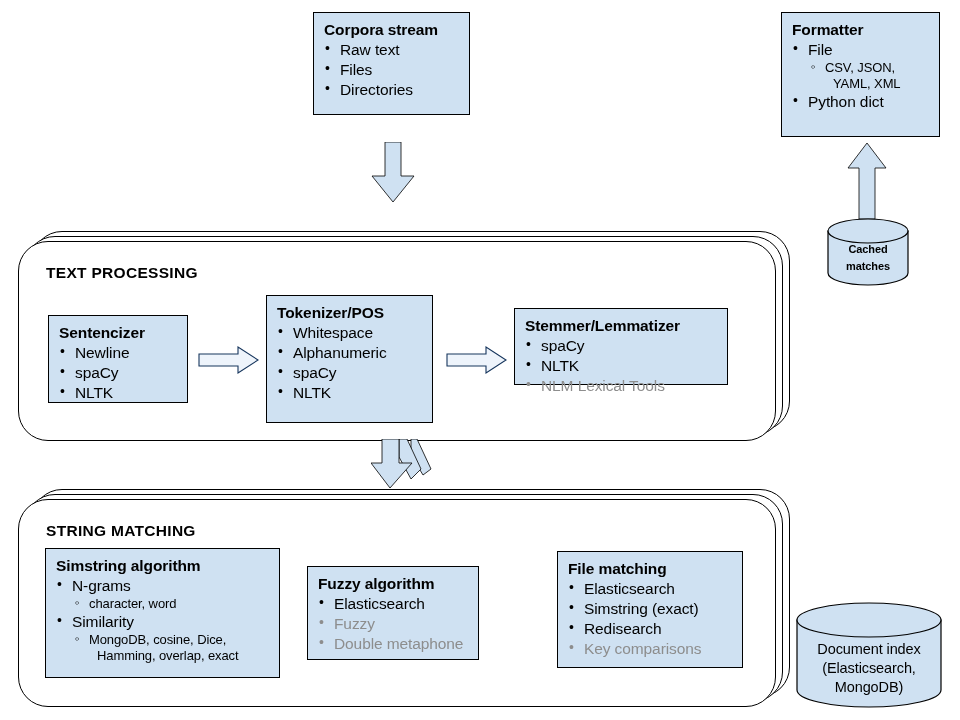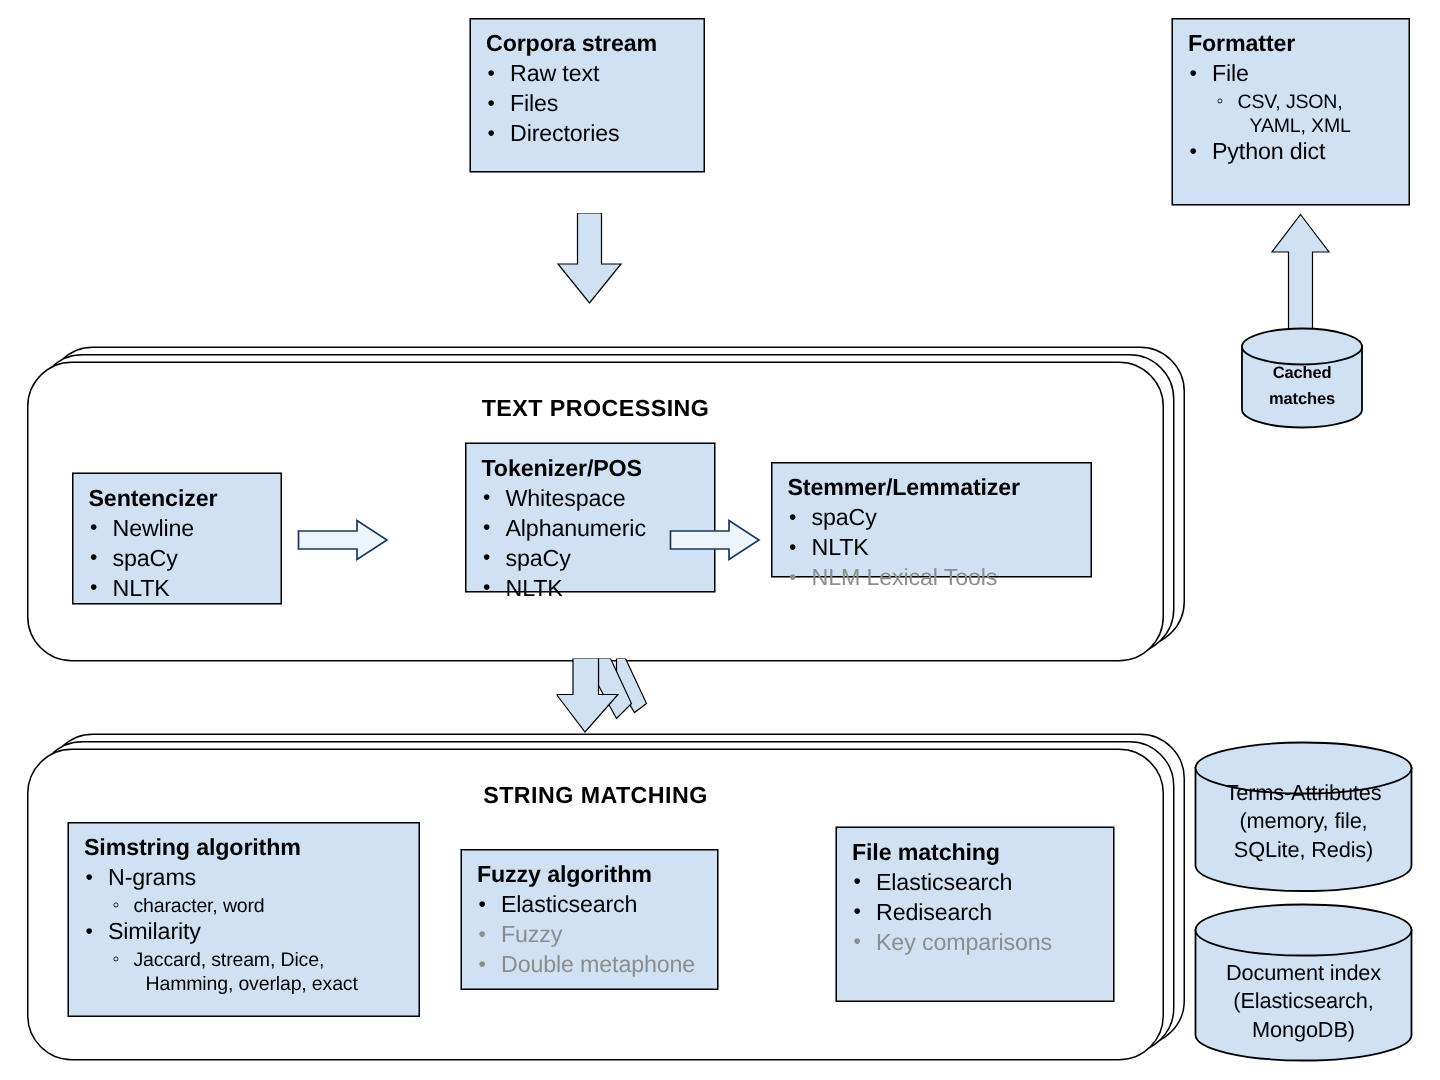--- a/index.html
+++ b/index.html
@@ -85,22 +85,22 @@
   }
   .stack .sheet.s3 { left: 14px; top: 0px;  }
   .stack .sheet.s2 { left: 7px;  top: 5px;  }
   .stack .sheet.s1 { left: 0px;  top: 10px; }
   .stack .section-title {
     position: absolute;
     font-weight: bold;
     font-size: 15.5px;
     letter-spacing: 0.3px;
     color: #000000;
-    text-align: center;
     width: 100%;
+    margin-left: 28px;
   }
 
   
   .hollow-arrow {
     position: absolute;
   }
 
   
   .fat-arrow { position: absolute; }
 
@@ -186,21 +186,21 @@
         </ul>
       </div>
     </div>
 
     <div class="hollow-arrow" style="left:180px; top:115px; width:62px; height:28px;">
       <svg width="62" height="28" viewBox="0 0 62 28">
         <polygon points="1,8 40,8 40,1 60,14 40,27 40,20 1,20" fill="#eef4fb" stroke="#17365d" stroke-width="1.1" stroke-linejoin="miter"></polygon>
       </svg>
     </div>
 
-    <div class="bluebox" style="left:248px; top:64px; width:167px; height:100px;margin-left:44px;">
+    <div class="bluebox" style="left:248px; top:64px; width:167px; height:128px;">
       <div class="inner-pad">
         <div class="bx-title">Tokenizer/POS</div>
         <ul>
           <li>Whitespace</li>
           <li>Alphanumeric</li>
           <li>spaCy</li>
           <li>NLTK</li>
         </ul>
       </div>
     </div>
@@ -238,21 +238,21 @@
 
     <div class="section-title" style="left:0px; top:33px; width:758px;">STRING MATCHING</div>
 
     <div class="bluebox" style="left:27px; top:59px; width:235px; height:130px;">
       <div class="inner-pad">
         <div class="bx-title">Simstring algorithm</div>
         <ul>
           <li>N-grams</li>
           <li class="sub">character, word</li>
           <li>Similarity</li>
-          <li class="sub">Jaccard, stream, Dice,</li>
+          <li class="sub">MongoDB, cosine, Dice,</li>
           <li class="sub cont">Hamming, overlap, exact</li>
         </ul>
       </div>
     </div>
 
     <div class="bluebox" style="left:289px; top:77px; width:172px; height:94px;">
       <div class="inner-pad">
         <div class="bx-title">Fuzzy algorithm</div>
         <ul>
           <li>Elasticsearch</li>
@@ -260,36 +260,28 @@
           <li class="dim">Double metaphone</li>
         </ul>
       </div>
     </div>
 
     <div class="bluebox" style="left:539px; top:62px; width:186px; height:117px;">
       <div class="inner-pad">
         <div class="bx-title">File matching</div>
         <ul>
           <li>Elasticsearch</li>
+          <li>Simstring (exact)</li>
           <li>Redisearch</li>
           <li class="dim">Key comparisons</li>
         </ul>
       </div>
     </div>
   </div>
 
-  <div class="cyl" style="left:795px; top:494px; width:148px; height:102px;">
-    <svg width="148" height="102" viewBox="0 0 148 102">
-      <path d="M2,18 L2,83 A72,17 0 0 0 146,83 L146,18 Z" fill="#cfe1f2" stroke="#000000" stroke-width="1.2"></path>
-      <ellipse cx="74" cy="18" rx="72" ry="17" fill="#cfe1f2" stroke="#000000" stroke-width="1.2"></ellipse>
-    </svg>
-    <div class="cyl-label" style="top:26px;">Terms-Attributes</div>
-    <div class="cyl-label" style="top:45px;">(memory, file,</div>
-    <div class="cyl-label" style="top:64px;">SQLite, Redis)</div>
-  </div>
 
   <div class="cyl" style="left:795px; top:602px; width:148px; height:107px;">
     <svg width="148" height="107" viewBox="0 0 148 107">
       <path d="M2,18 L2,88 A72,17 0 0 0 146,88 L146,18 Z" fill="#cfe1f2" stroke="#000000" stroke-width="1.2"></path>
       <ellipse cx="74" cy="18" rx="72" ry="17" fill="#cfe1f2" stroke="#000000" stroke-width="1.2"></ellipse>
     </svg>
     <div class="cyl-label" style="top:38px;">Document index</div>
     <div class="cyl-label" style="top:57px;">(Elasticsearch,</div>
     <div class="cyl-label" style="top:76px;">MongoDB)</div>
   </div>

